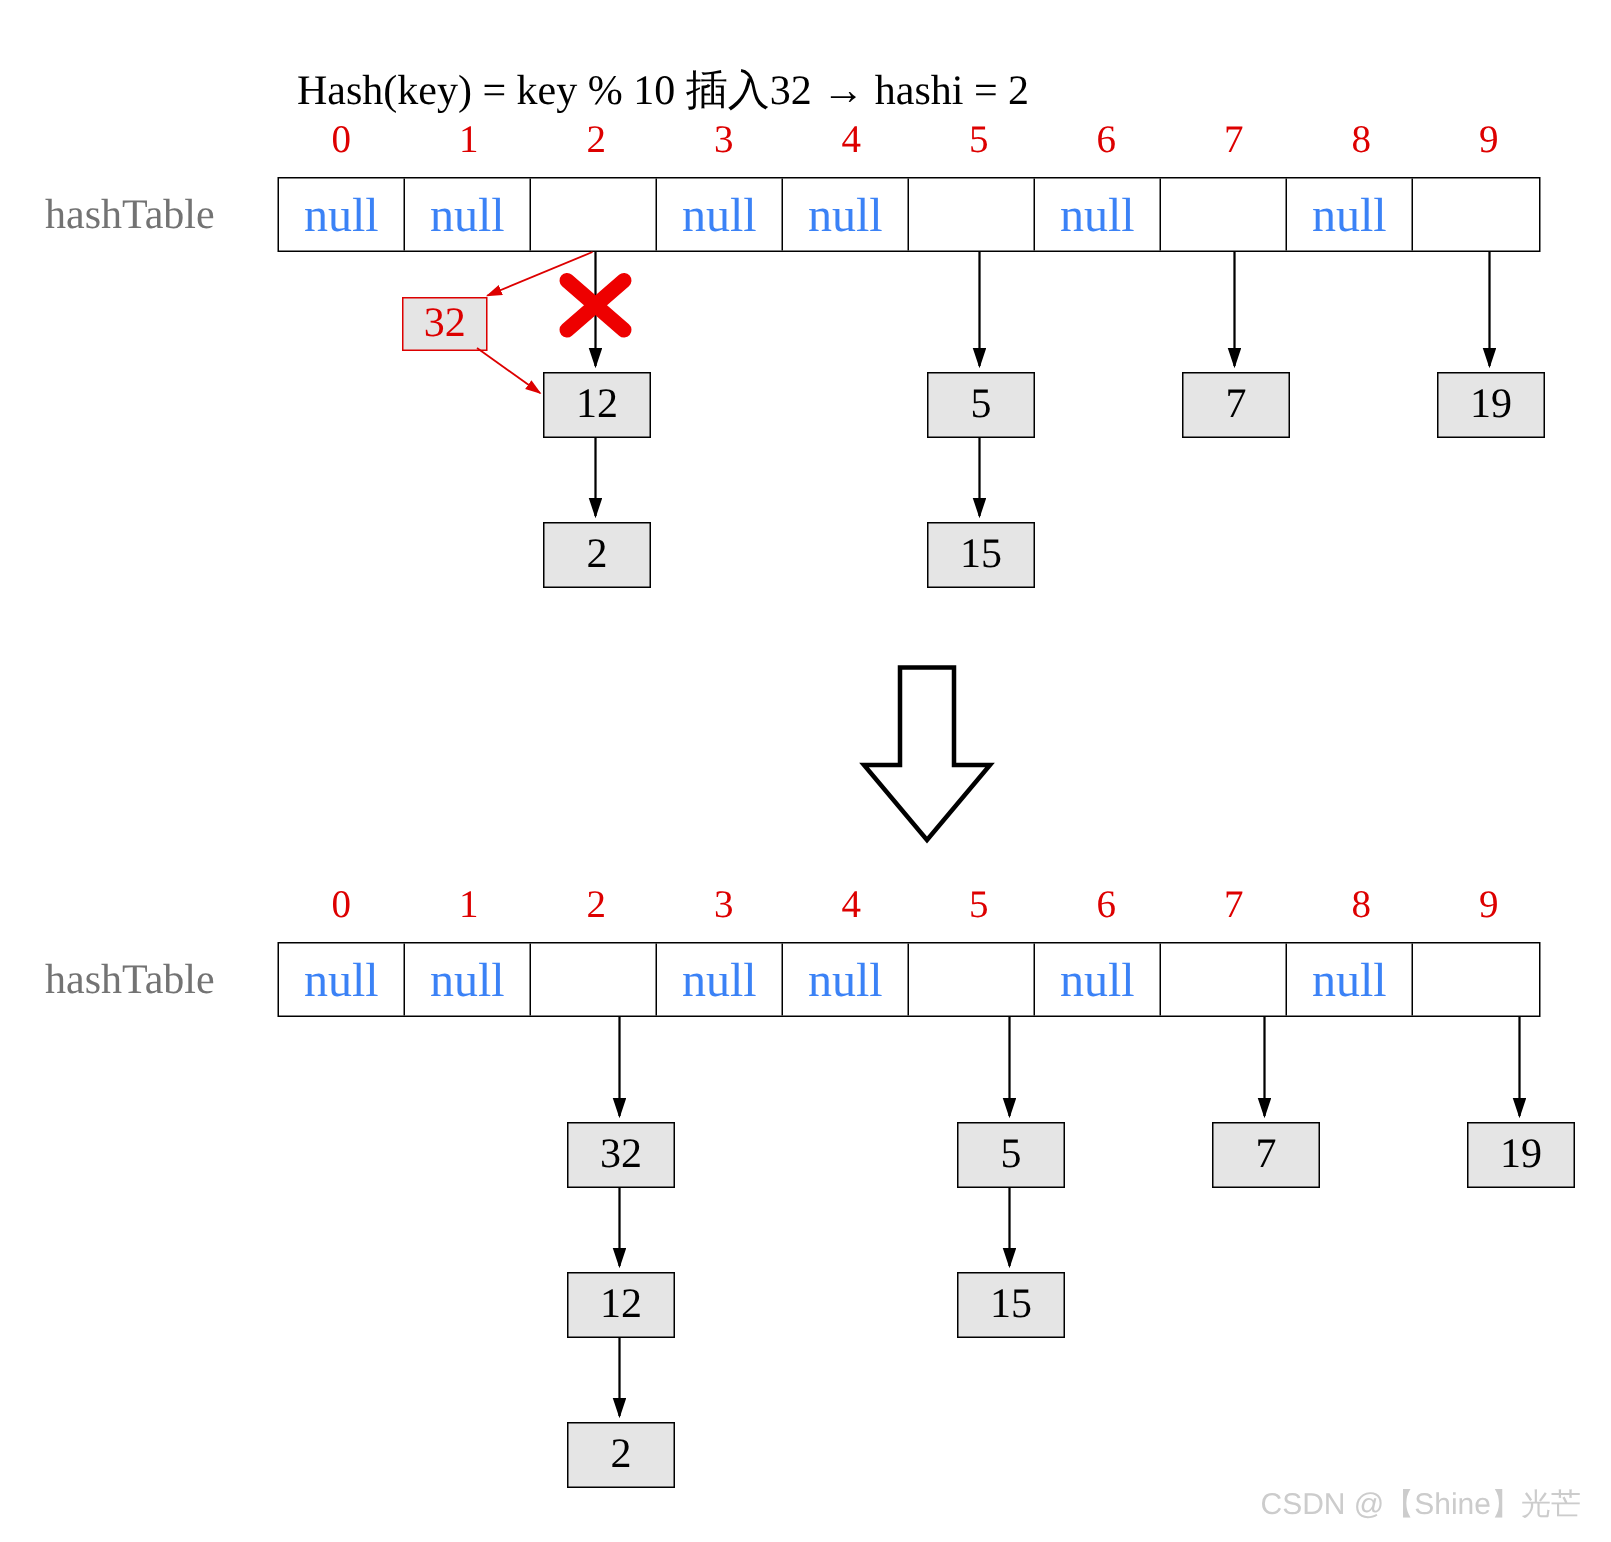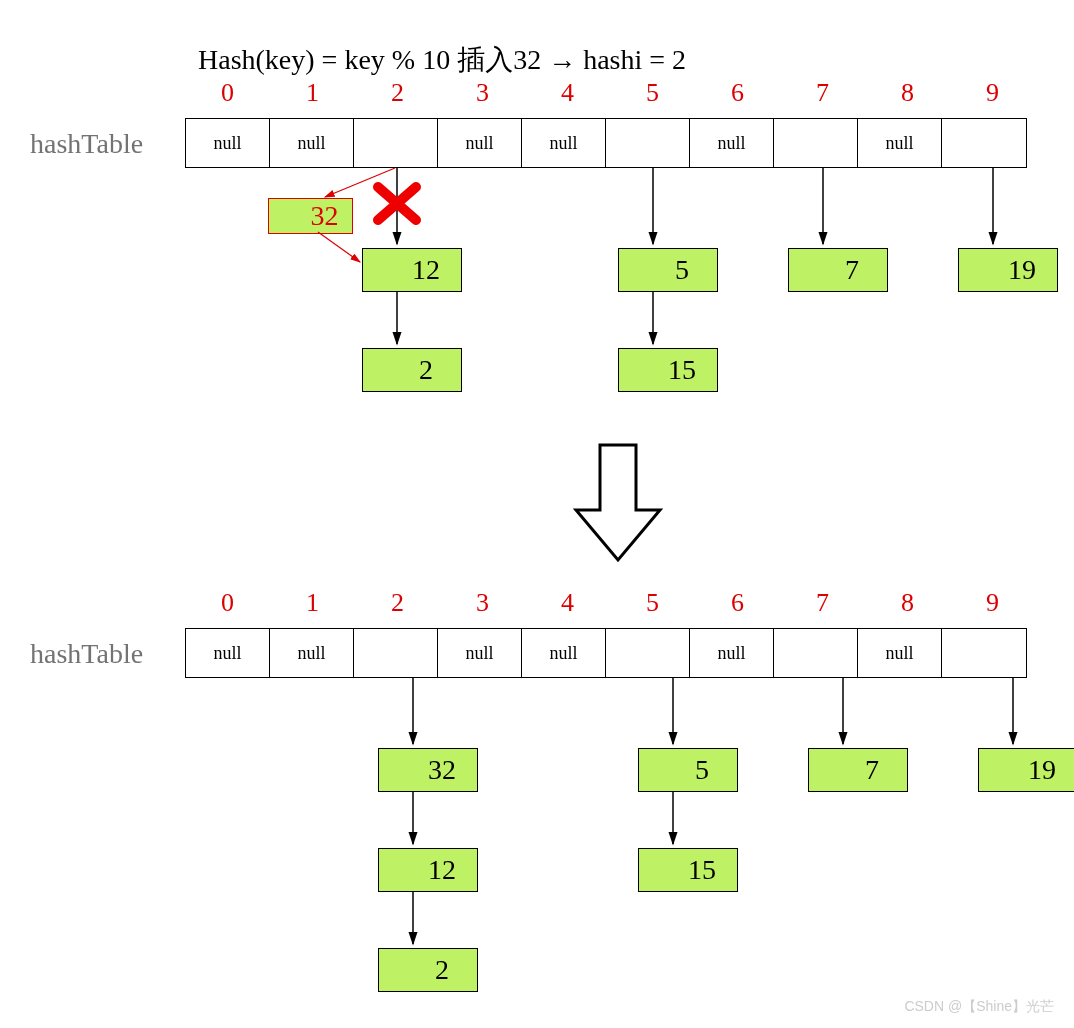--- a/index.html
+++ b/index.html
@@ -37,46 +37,45 @@
     display: flex;
     border: 1px solid #000;
   }
   .cell {
     width: 84px;
     height: 48px;
     border-right: 1px solid #000;
     display: flex;
     align-items: center;
     justify-content: center;
-    font-size: 18px;
-    color: #000000;
+    font-size: 32px;
+    color: #3b82f6;
     box-sizing: border-box;
   }
   .cell:last-child { border-right: none; }
   .node {
     position: absolute;
     border: 1px solid #000;
     font-size: 28px;
     display: flex;
     align-items: center;
     justify-content: center;
     width: 70px;
     height: 42px;
-    background: #bef264;
-    padding-left: 28px;
+    background: #e5e5e5;
   }
   .node.red {
     border: 1px solid #d00;
     color: #d00;
   }
   .watermark {
     position: absolute;
     right: 20px;
     bottom: 12px;
-    font-size: 14px;
+    font-size: 20px;
     color: #ccc;
     font-family: Arial, "SimSun", sans-serif;
   }
   svg.overlay {
     position: absolute;
     left: 0; top: 0;
     width: 1074px; height: 1028px;
     pointer-events: none;
   }
 </style>

